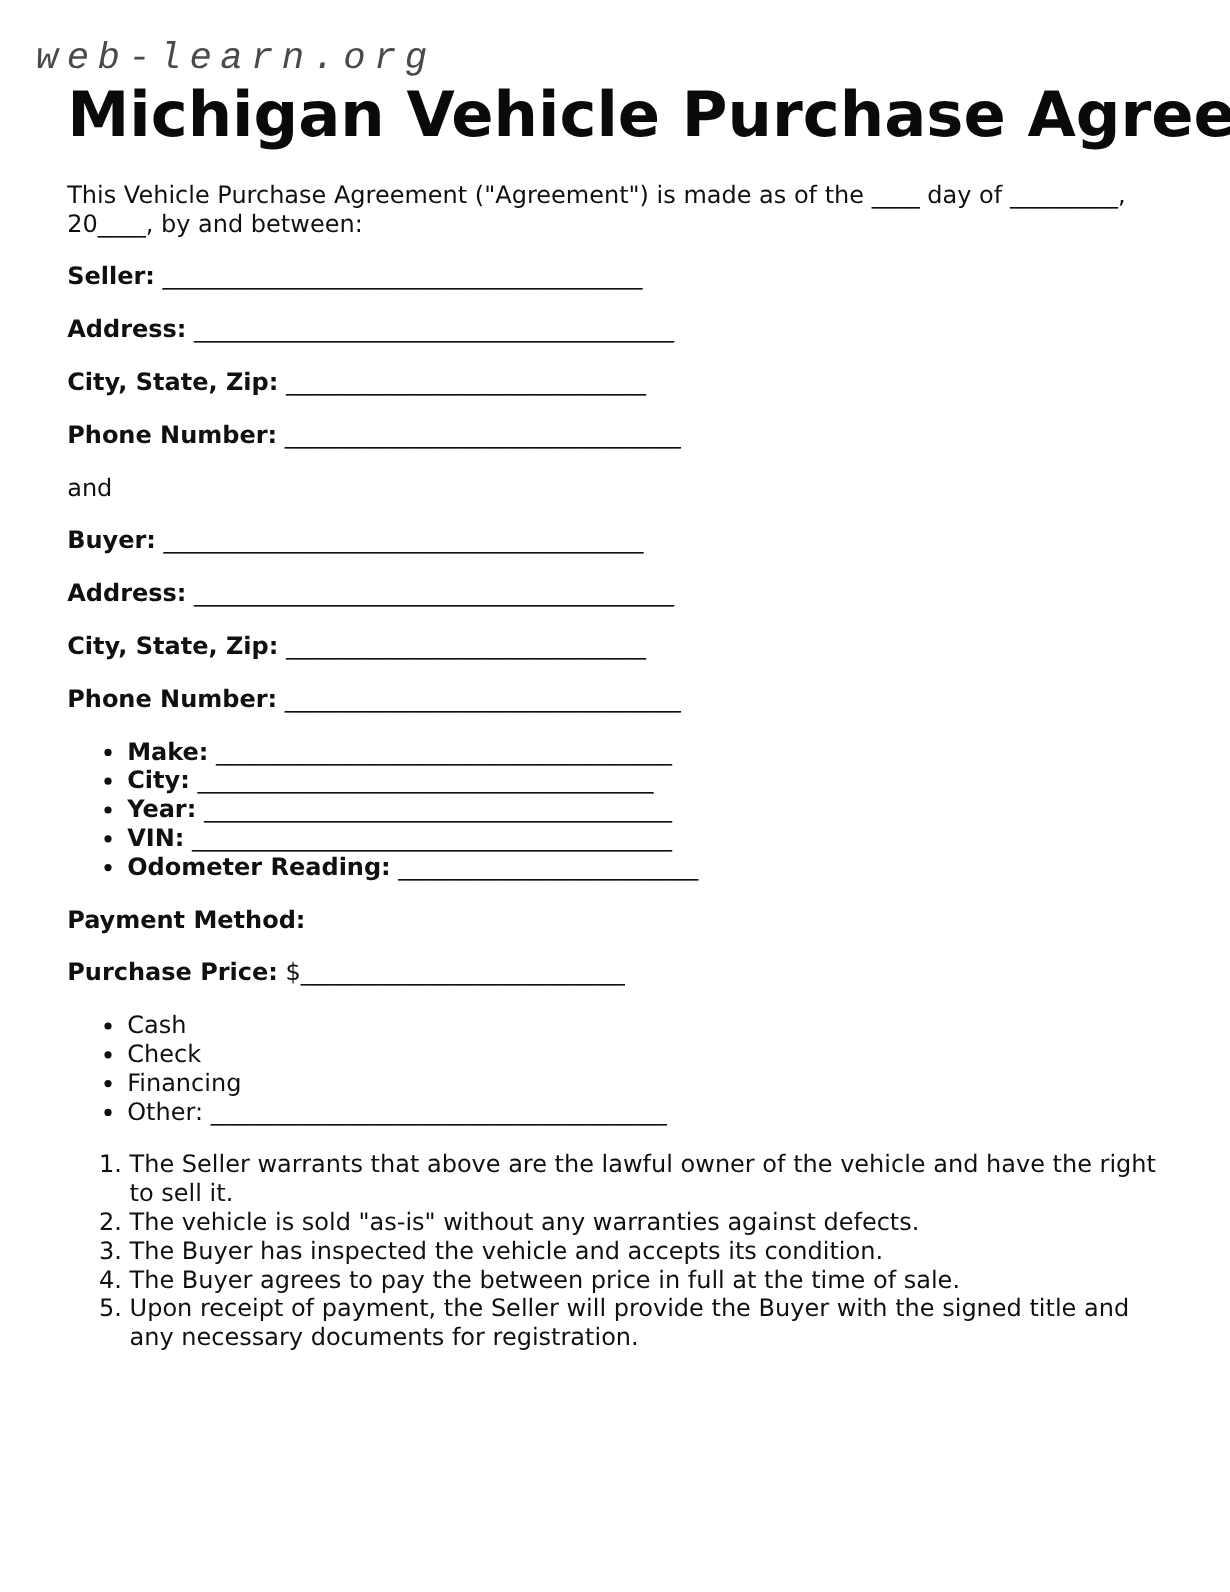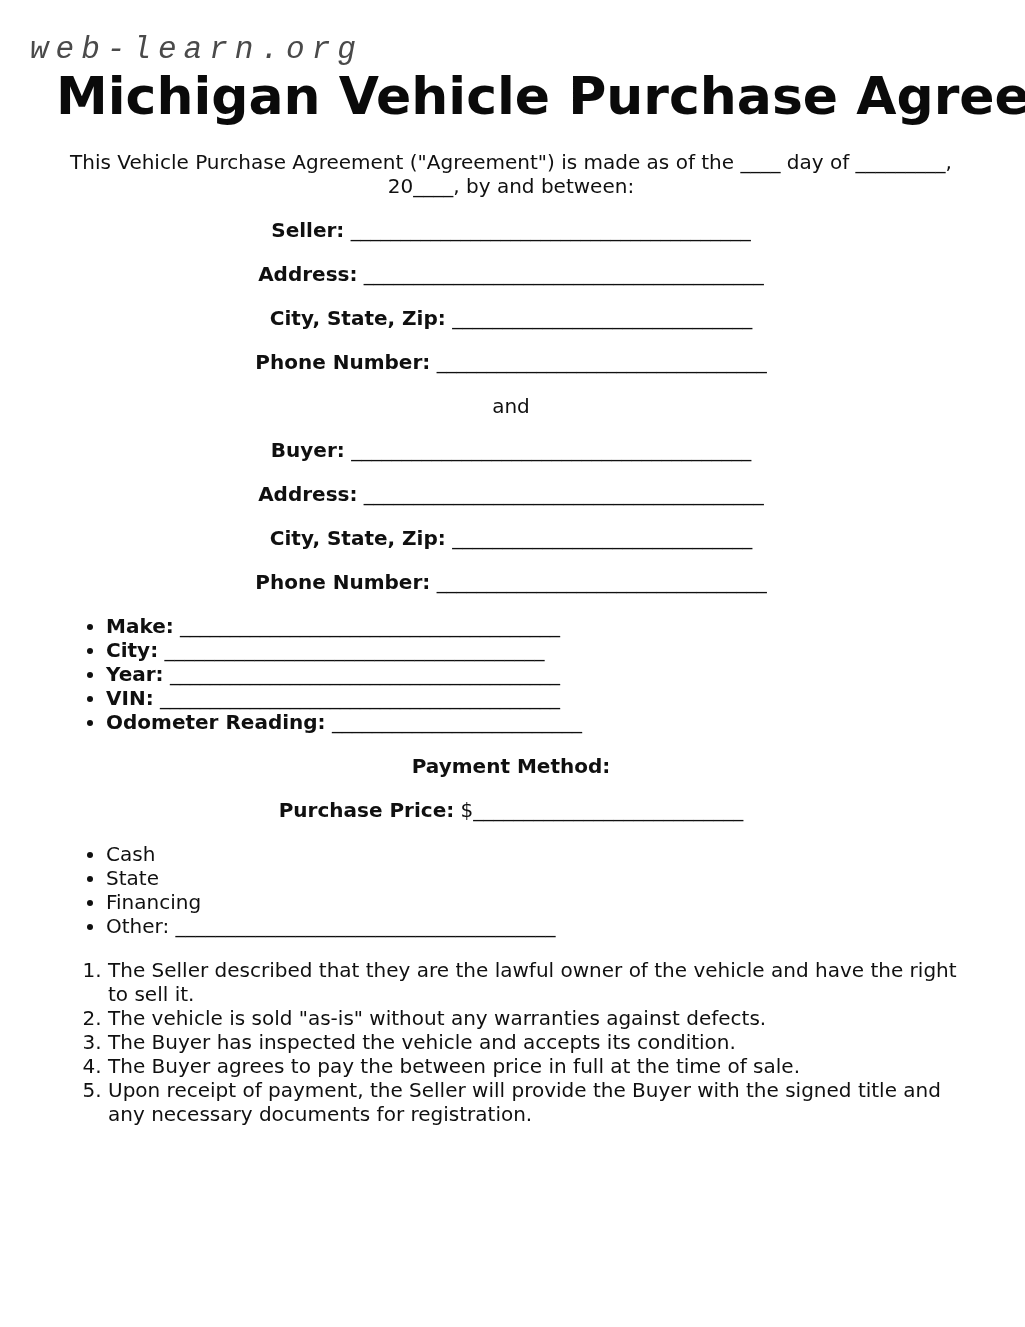--- a/index.html
+++ b/index.html
@@ -25,21 +25,21 @@
     font-style: italic;
   }
   h1.title {
     font-size: 52px;
     line-height: 48px;
     font-weight: bold;
     margin: 0 0 30px 26px;
     color: #0a0a0a;
     white-space: nowrap;
   }
-  p.para, p.field { margin: 20px 0 20px 26px; text-align: center; }
+  p.para, p.field { margin: 20px 0 20px 26px; }
   ul.blank-list, ol.terms-list, ul.option-list { margin: 20px 0 20px 26px; }
   ul.blank-list, ul.option-list { padding-left: 50px; }
   ol.terms-list { padding-left: 52px; }
   li { line-height: 24px; }
   strong.lbl { font-weight: bold; }
   span.blank { white-space: pre-wrap; }
 </style>
 </head>
 <body>
 
@@ -78,27 +78,27 @@
     <li><strong class="lbl">VIN:</strong><span class="blank"> ________________________________________</span></li>
     <li><strong class="lbl">Odometer Reading:</strong><span class="blank"> _________________________</span></li>
   </ul>
 
   <p class="field"><strong class="lbl">Payment Method:</strong></p>
 
   <p class="field"><strong class="lbl">Purchase Price:</strong><span class="blank"> $___________________________</span></p>
 
   <ul class="option-list">
     <li><span>Cash</span><span class="blank"></span></li>
-    <li><span>State</span><span class="blank"></span></li>
+    <li><span>Check</span><span class="blank"></span></li>
     <li><span>Financing</span><span class="blank"></span></li>
     <li><span>Other:</span><span class="blank"> ______________________________________</span></li>
   </ul>
 
 
   <ol class="terms-list">
-    <li>The Seller described that they are the lawful owner of the vehicle and have the right to sell it.</li>
+    <li>The Seller warrants that above are the lawful owner of the vehicle and have the right to sell it.</li>
     <li>The vehicle is sold "as-is" without any warranties against defects.</li>
     <li>The Buyer has inspected the vehicle and accepts its condition.</li>
     <li>The Buyer agrees to pay the between price in full at the time of sale.</li>
     <li>Upon receipt of payment, the Seller will provide the Buyer with the signed title and any necessary documents for registration.</li>
   </ol>
 
 </main>
 
 </body></html>

